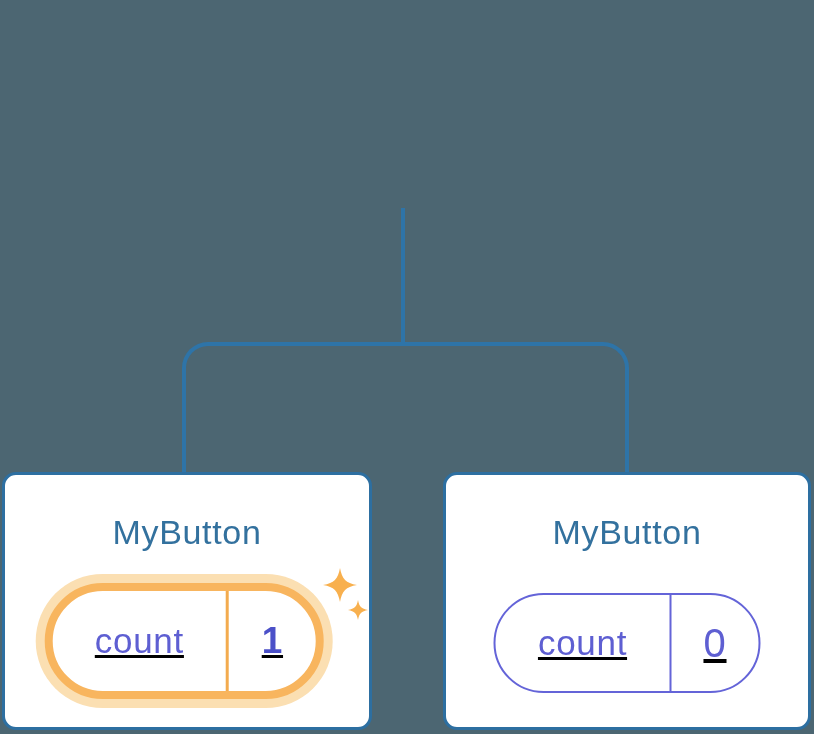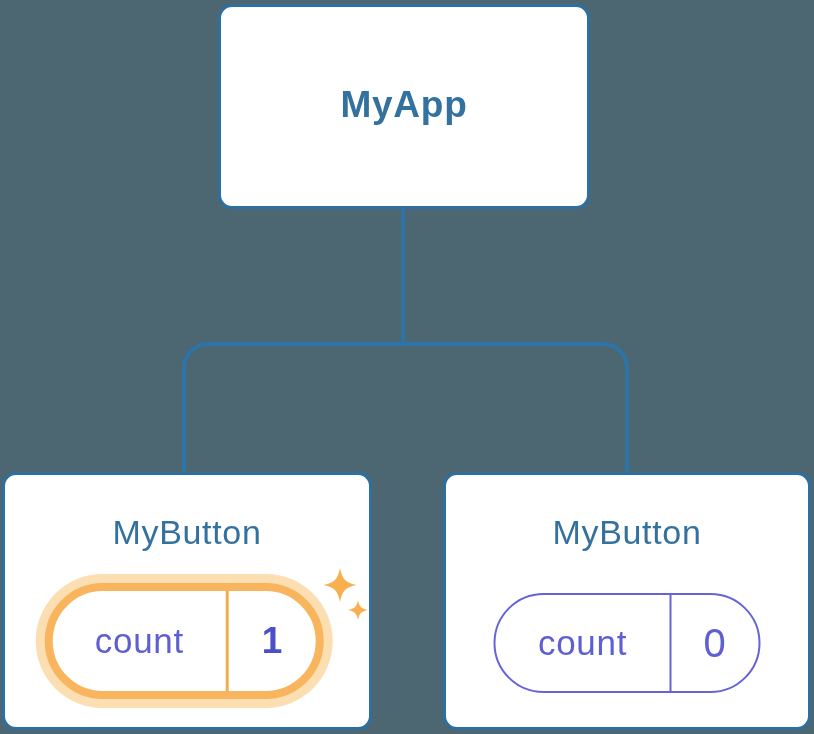--- a/index.html
+++ b/index.html
@@ -82,20 +82,21 @@
     top: 118px;
     transform: translateX(-50%);
     width: 267px; height: 100px;
     border: 2px solid var(--indigo, #6464d8);
     border-radius: 50px;
   }
   .pill-cell {
     display: flex;
     align-items: center;
     justify-content: center;
+    text-decoration: underline;
   }
   .pill-cell-name  { flex: 2; }
   .pill-cell-value { flex: 1; }
   .pill-divider { width: 3px; }
   .pill-highlight .pill-divider { background: var(--orange-divider, #f3ab4e); }
   .pill-plain     .pill-divider { background: var(--indigo, #6464d8); width: 2px; }
 
   .state-name {
     font-size: 35px;
     color: var(--indigo-text, #5e5fd2);
@@ -110,23 +111,20 @@
   .sparkle-small { left: 343px; top: 125px; width: 20px; height: 20px; }
 </style>
 </head>
 <body>
 
 <div class="stage" style="--bg: #4c6672; --line: #2d6fa1; --line-bright: #2e74a8; --title: #33719e; --indigo: #6464d8; --indigo-text: #5e5fd2; --indigo-bold: #4b50c8; --orange: #f8b55e; --orange-glow: #fbdfb2; --orange-divider: #f3ab4e; --sparkle: #f8b04e;">
 
   <div class="connector-stub"></div>
   <div class="connector-branch"></div>
 
-  <div class="card card-root">
-    <div class="node-label">MyApp</div>
-  </div>
 
   <div class="card card-left">
     <div class="node-title">MyButton</div>
     <div class="pill pill-highlight">
       <div class="pill-cell pill-cell-name">
         <span class="state-name">count</span>
       </div>
       <div class="pill-divider"></div>
       <div class="pill-cell pill-cell-value">
         <span class="state-value value-bold">1</span>

